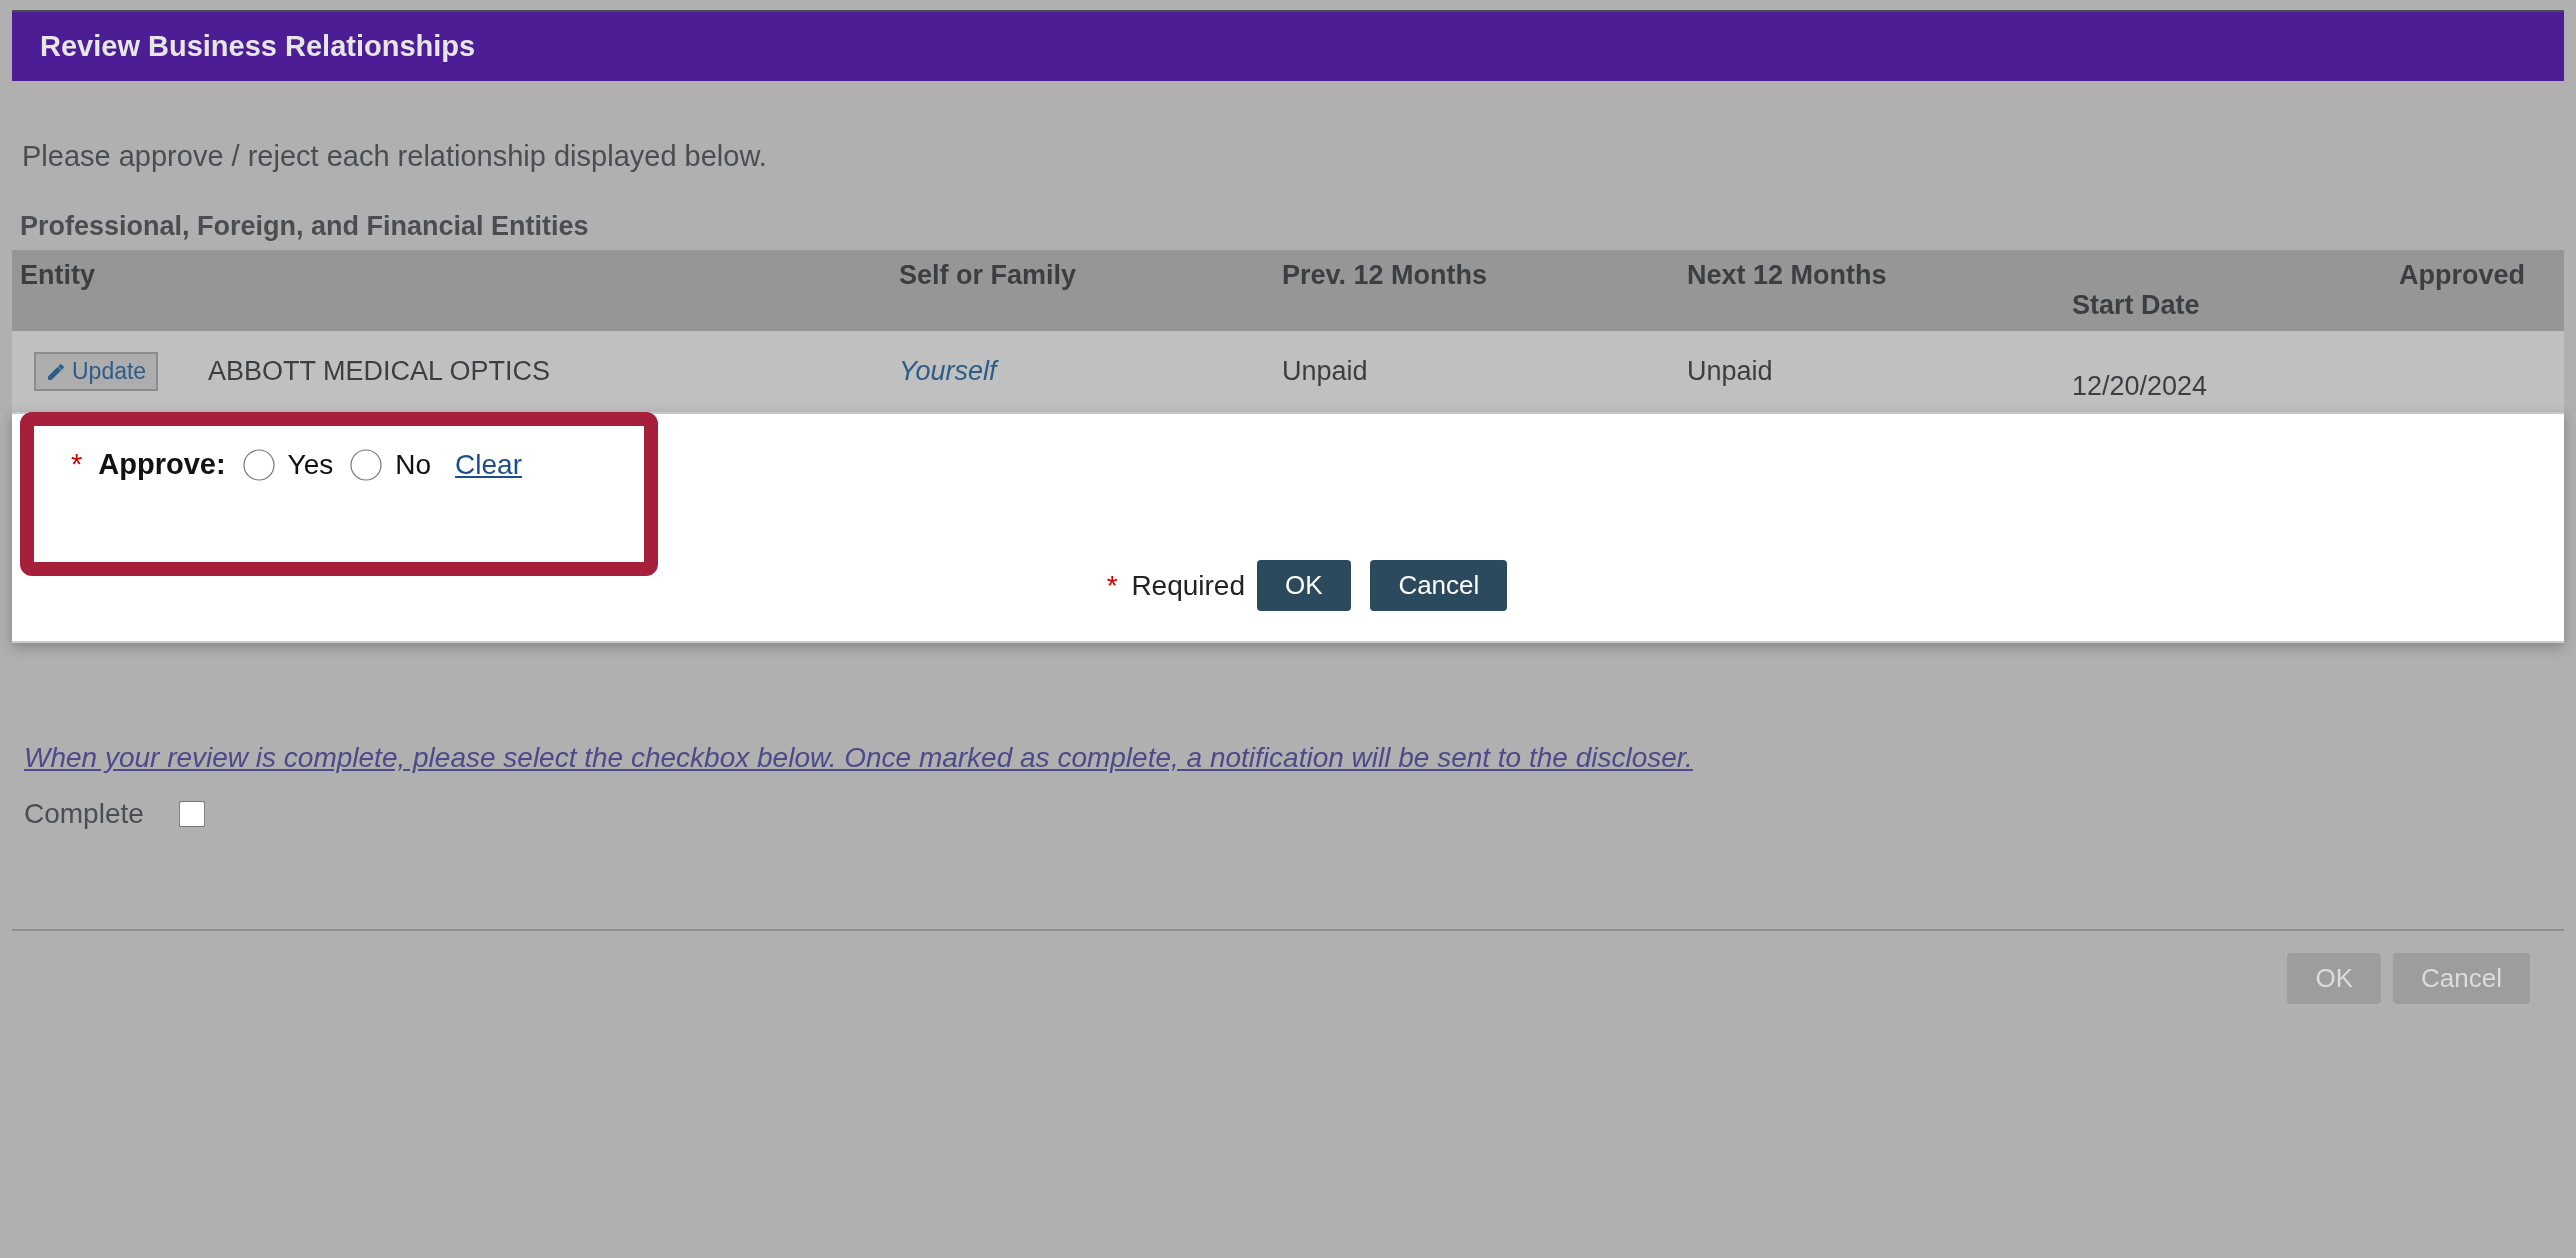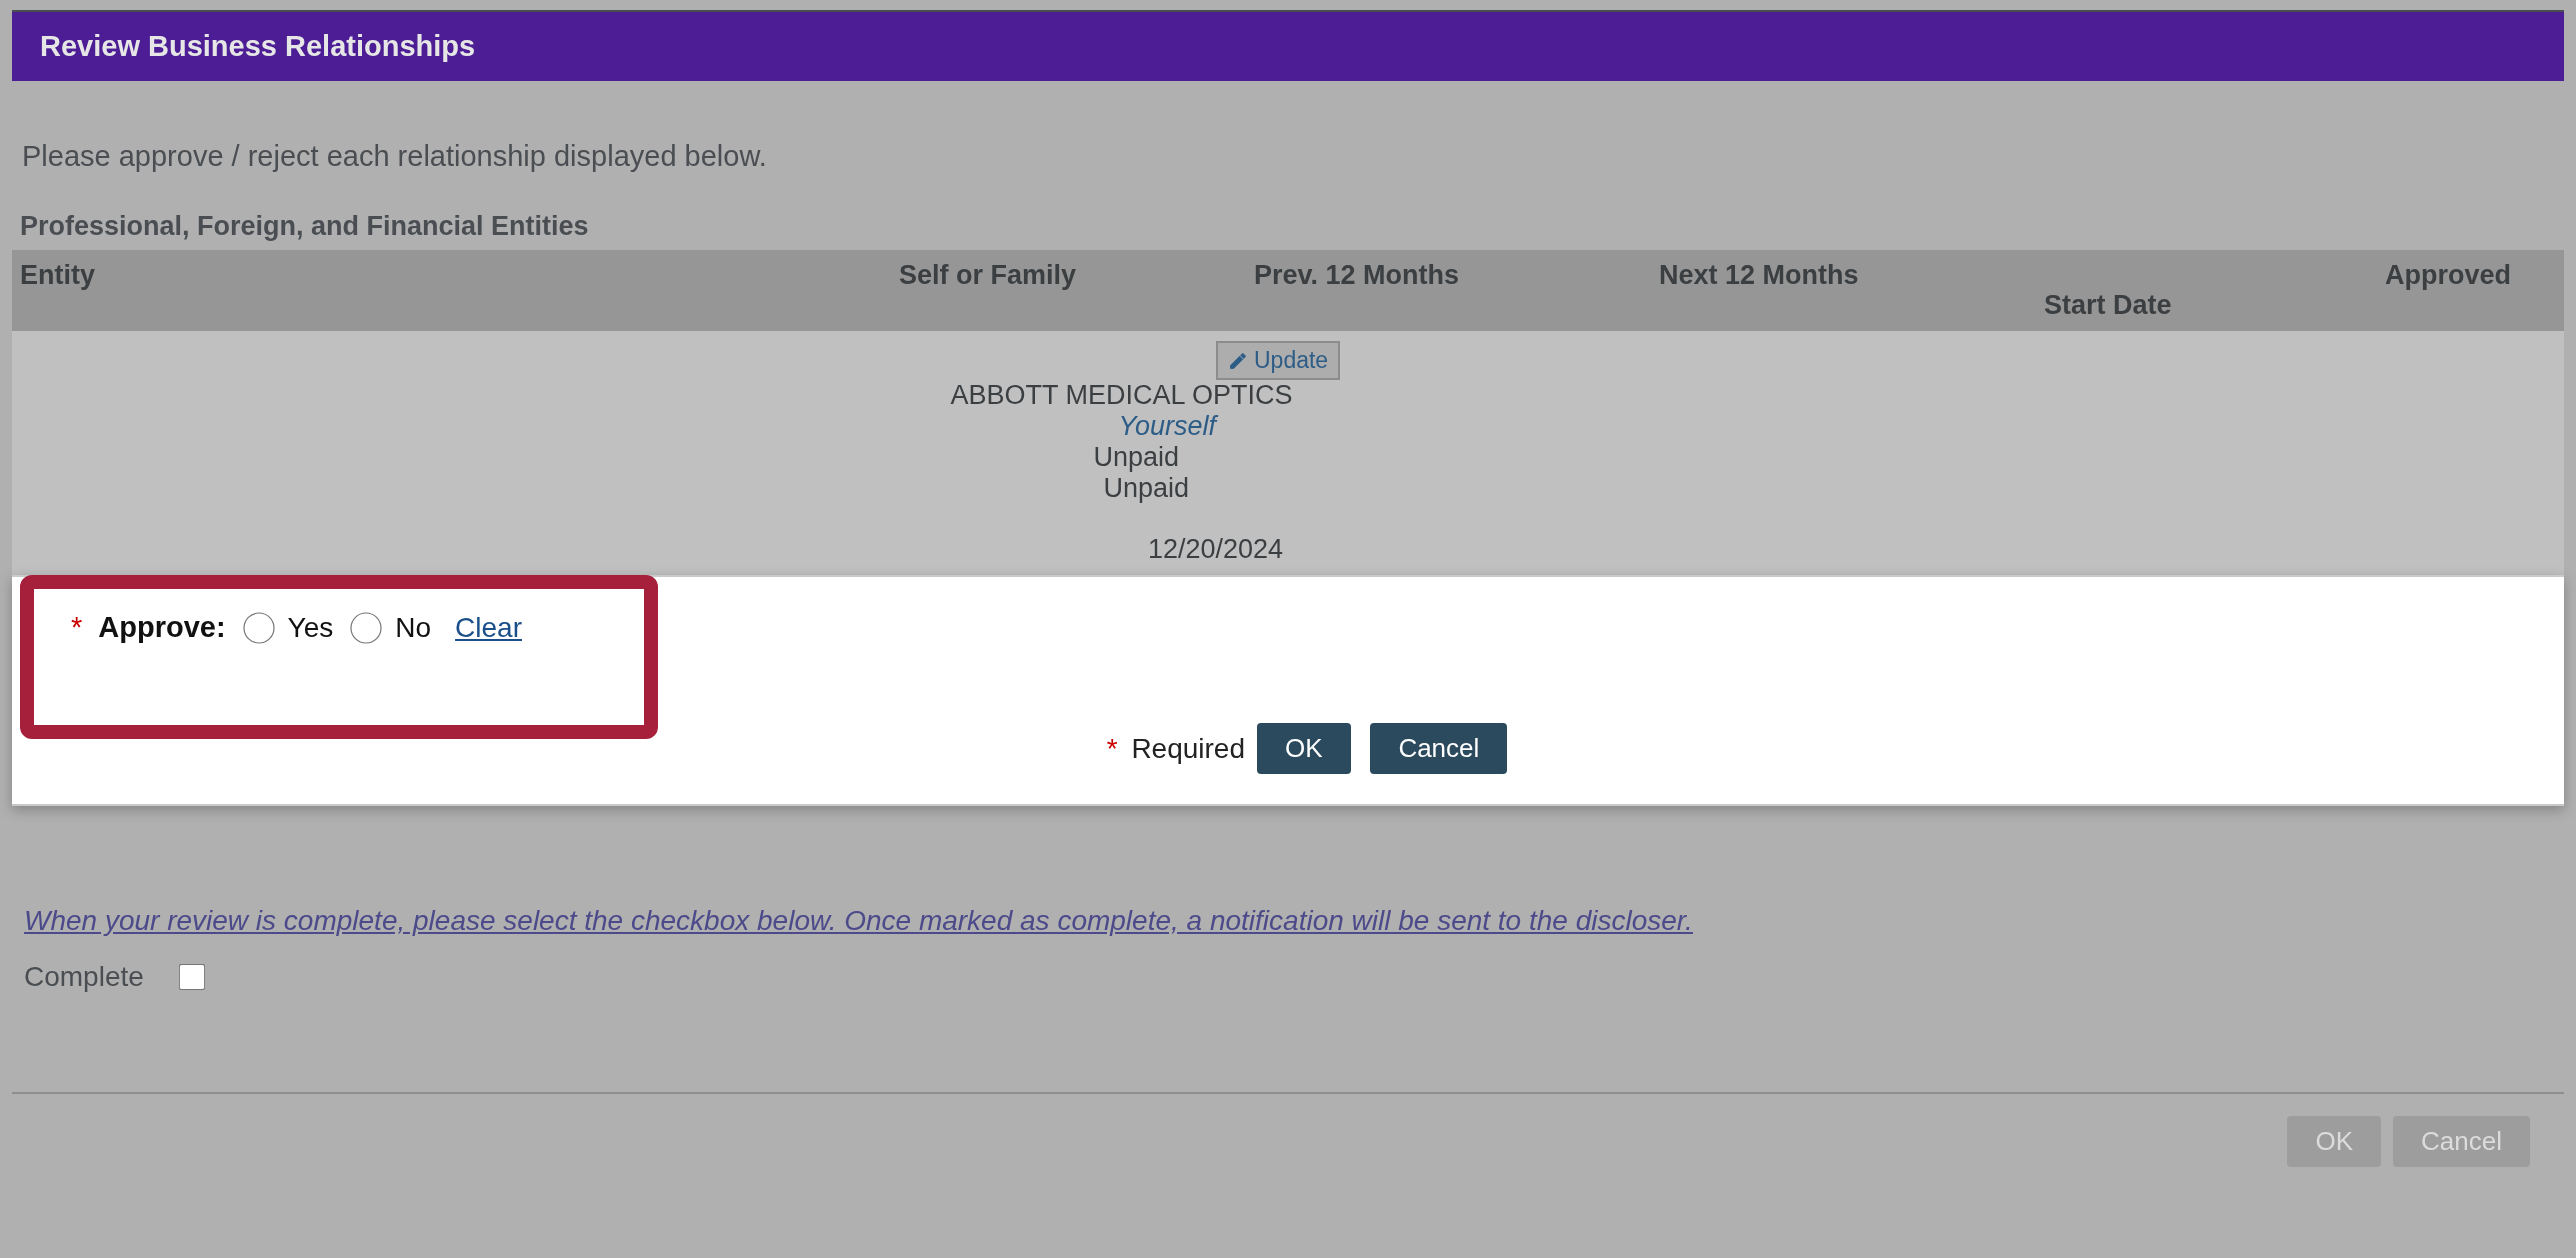--- a/index.html
+++ b/index.html
@@ -56,27 +56,26 @@
     font-weight: bold;
     padding: 10px 0;
   }
   .table-data-row {
     display: flex;
     align-items: center;
     background: #c0c0c0;
     padding: 10px 0;
     color: #3b3f42;
     font-size: 27px;
-    flex-direction: column;
   }
   .col { padding: 0 8px; }
   .col-update { width: 188px; padding-left: 22px; }
   .col-entity { width: 691px; }
   .col-self   { width: 355px; }
-  .col-prev   { width: 405px; }
+  .col-prev   { width: 405px; margin-left: 28px; }
   .col-next   { width: 385px; }
   .col-start  { width: 296px; margin-top: 30px; }
   .col-approved { flex: 1; text-align: center; }
 
   .col-entity-header { width: 879px; text-align:left; }
 
   .update-btn {
     background: #adadad;
     border: 2px solid #8c8c8c;
     color: #2d5d87;

